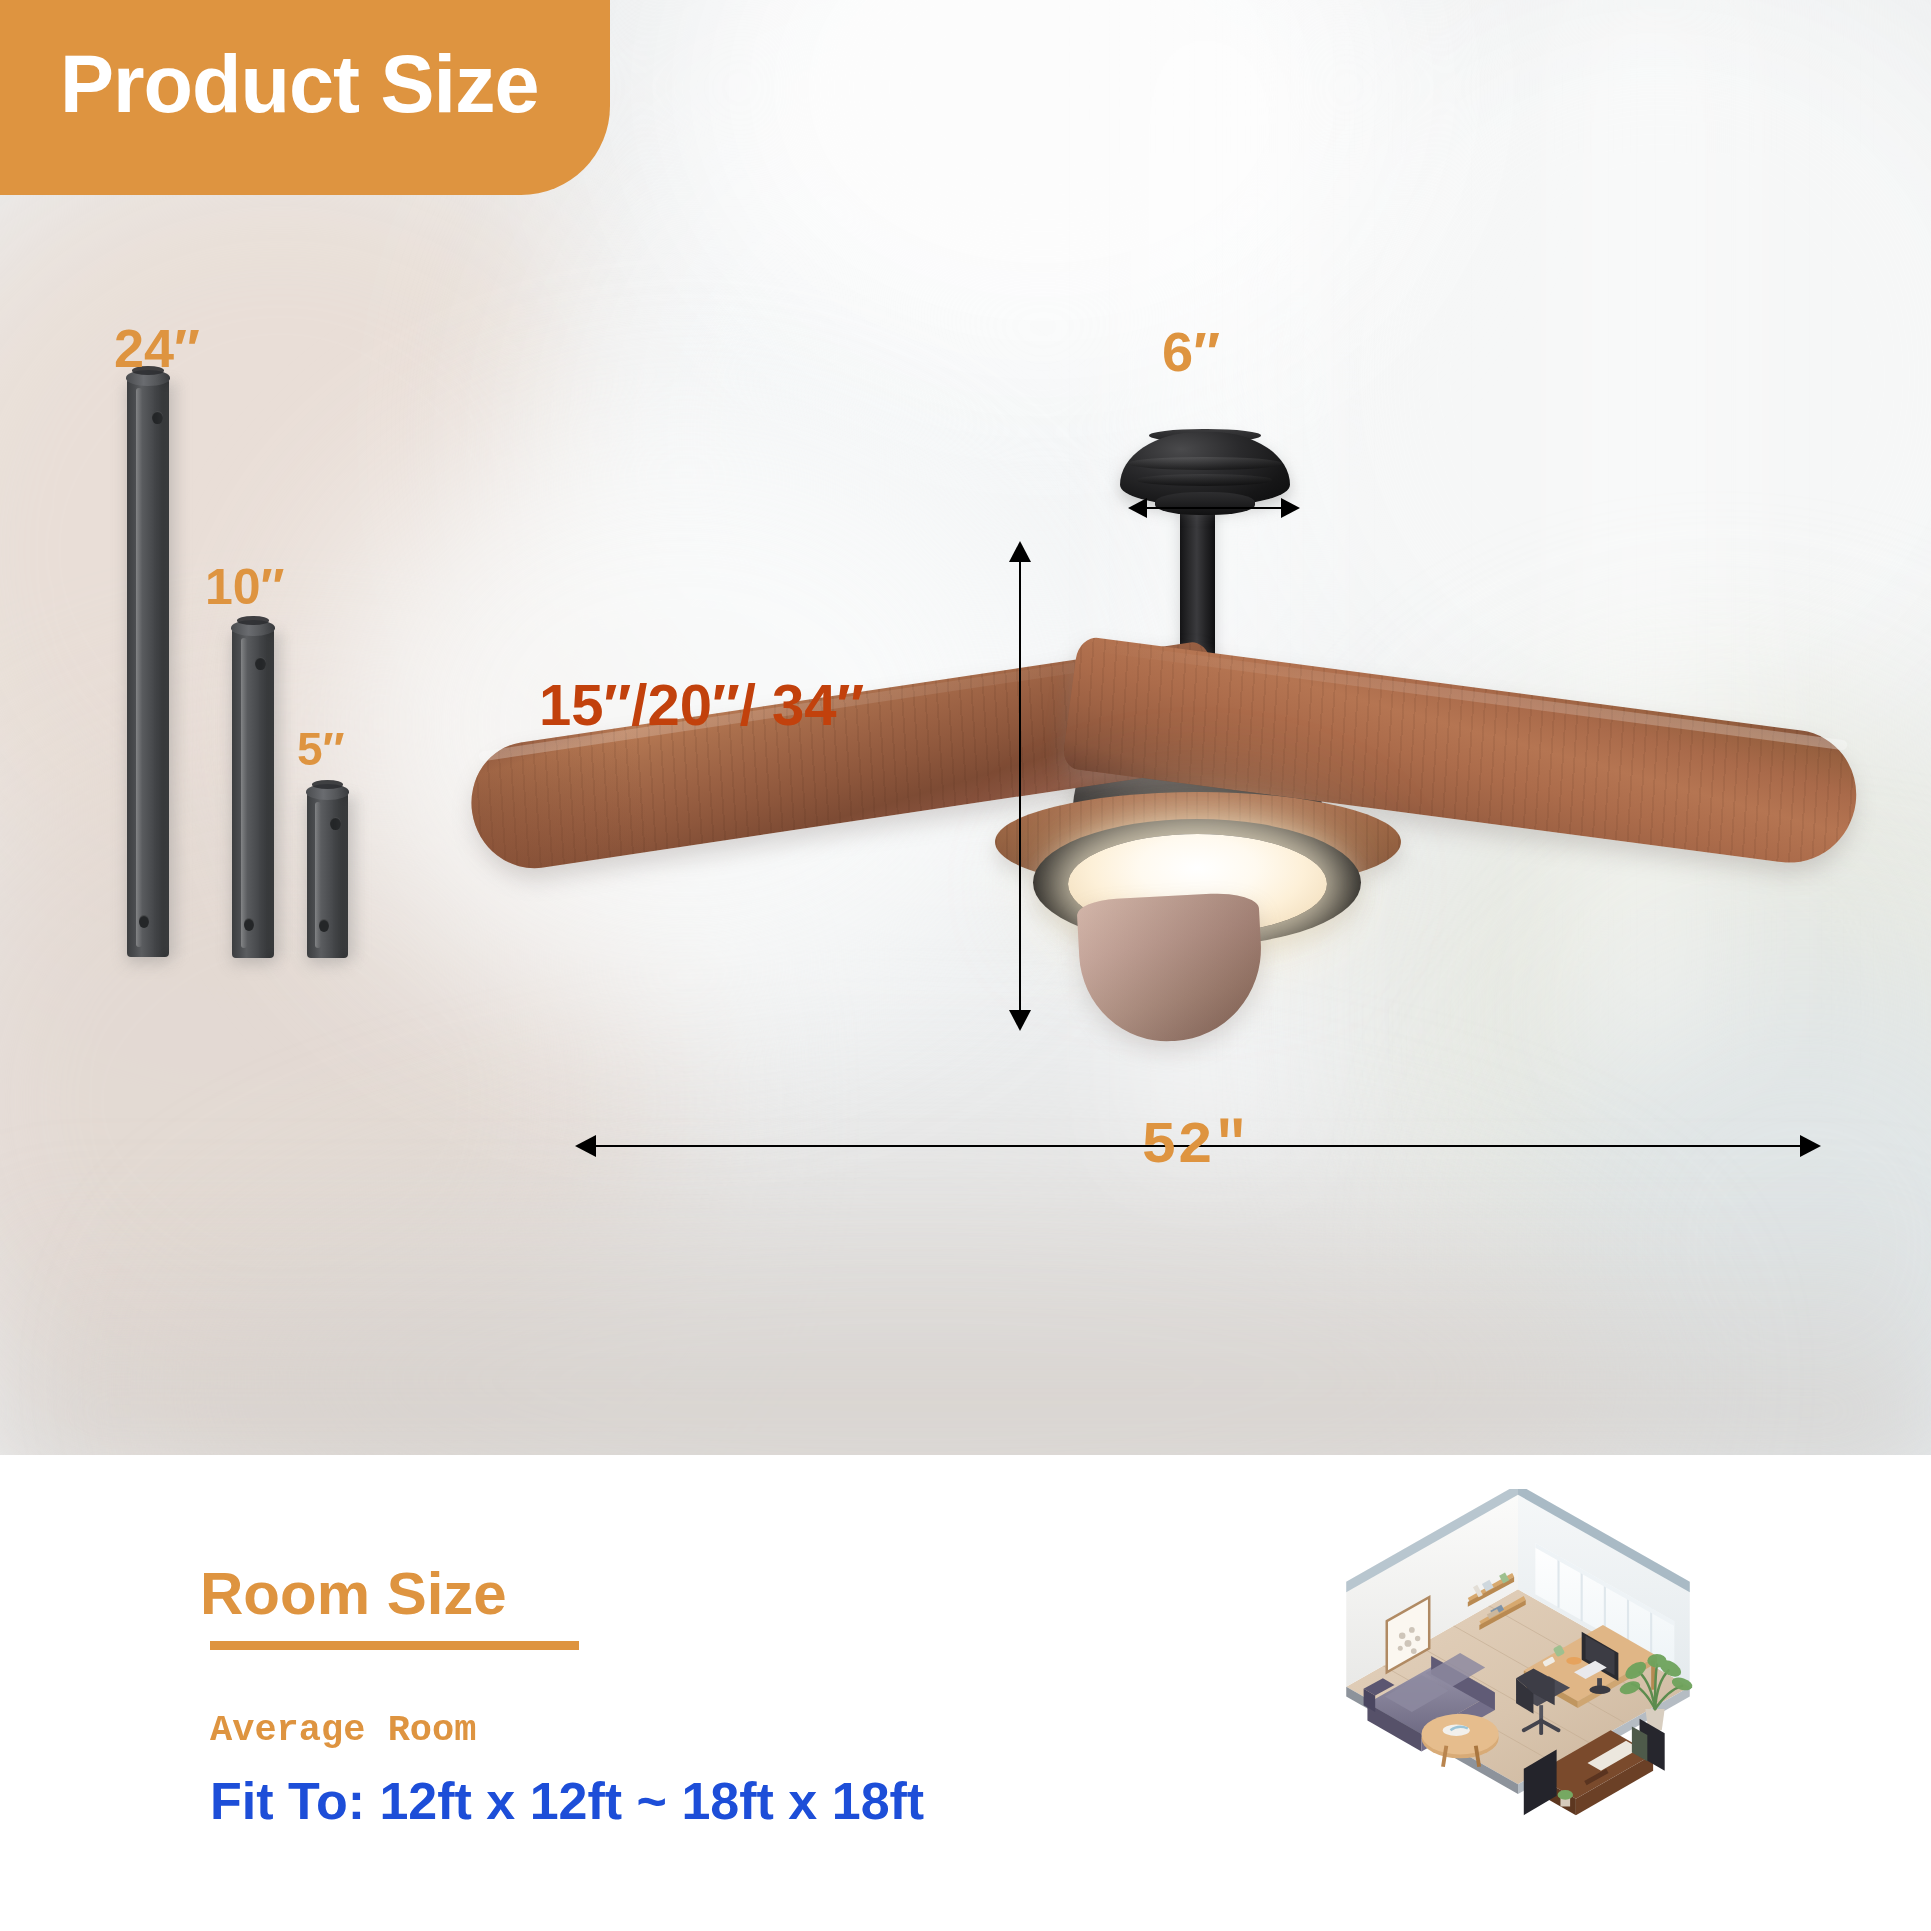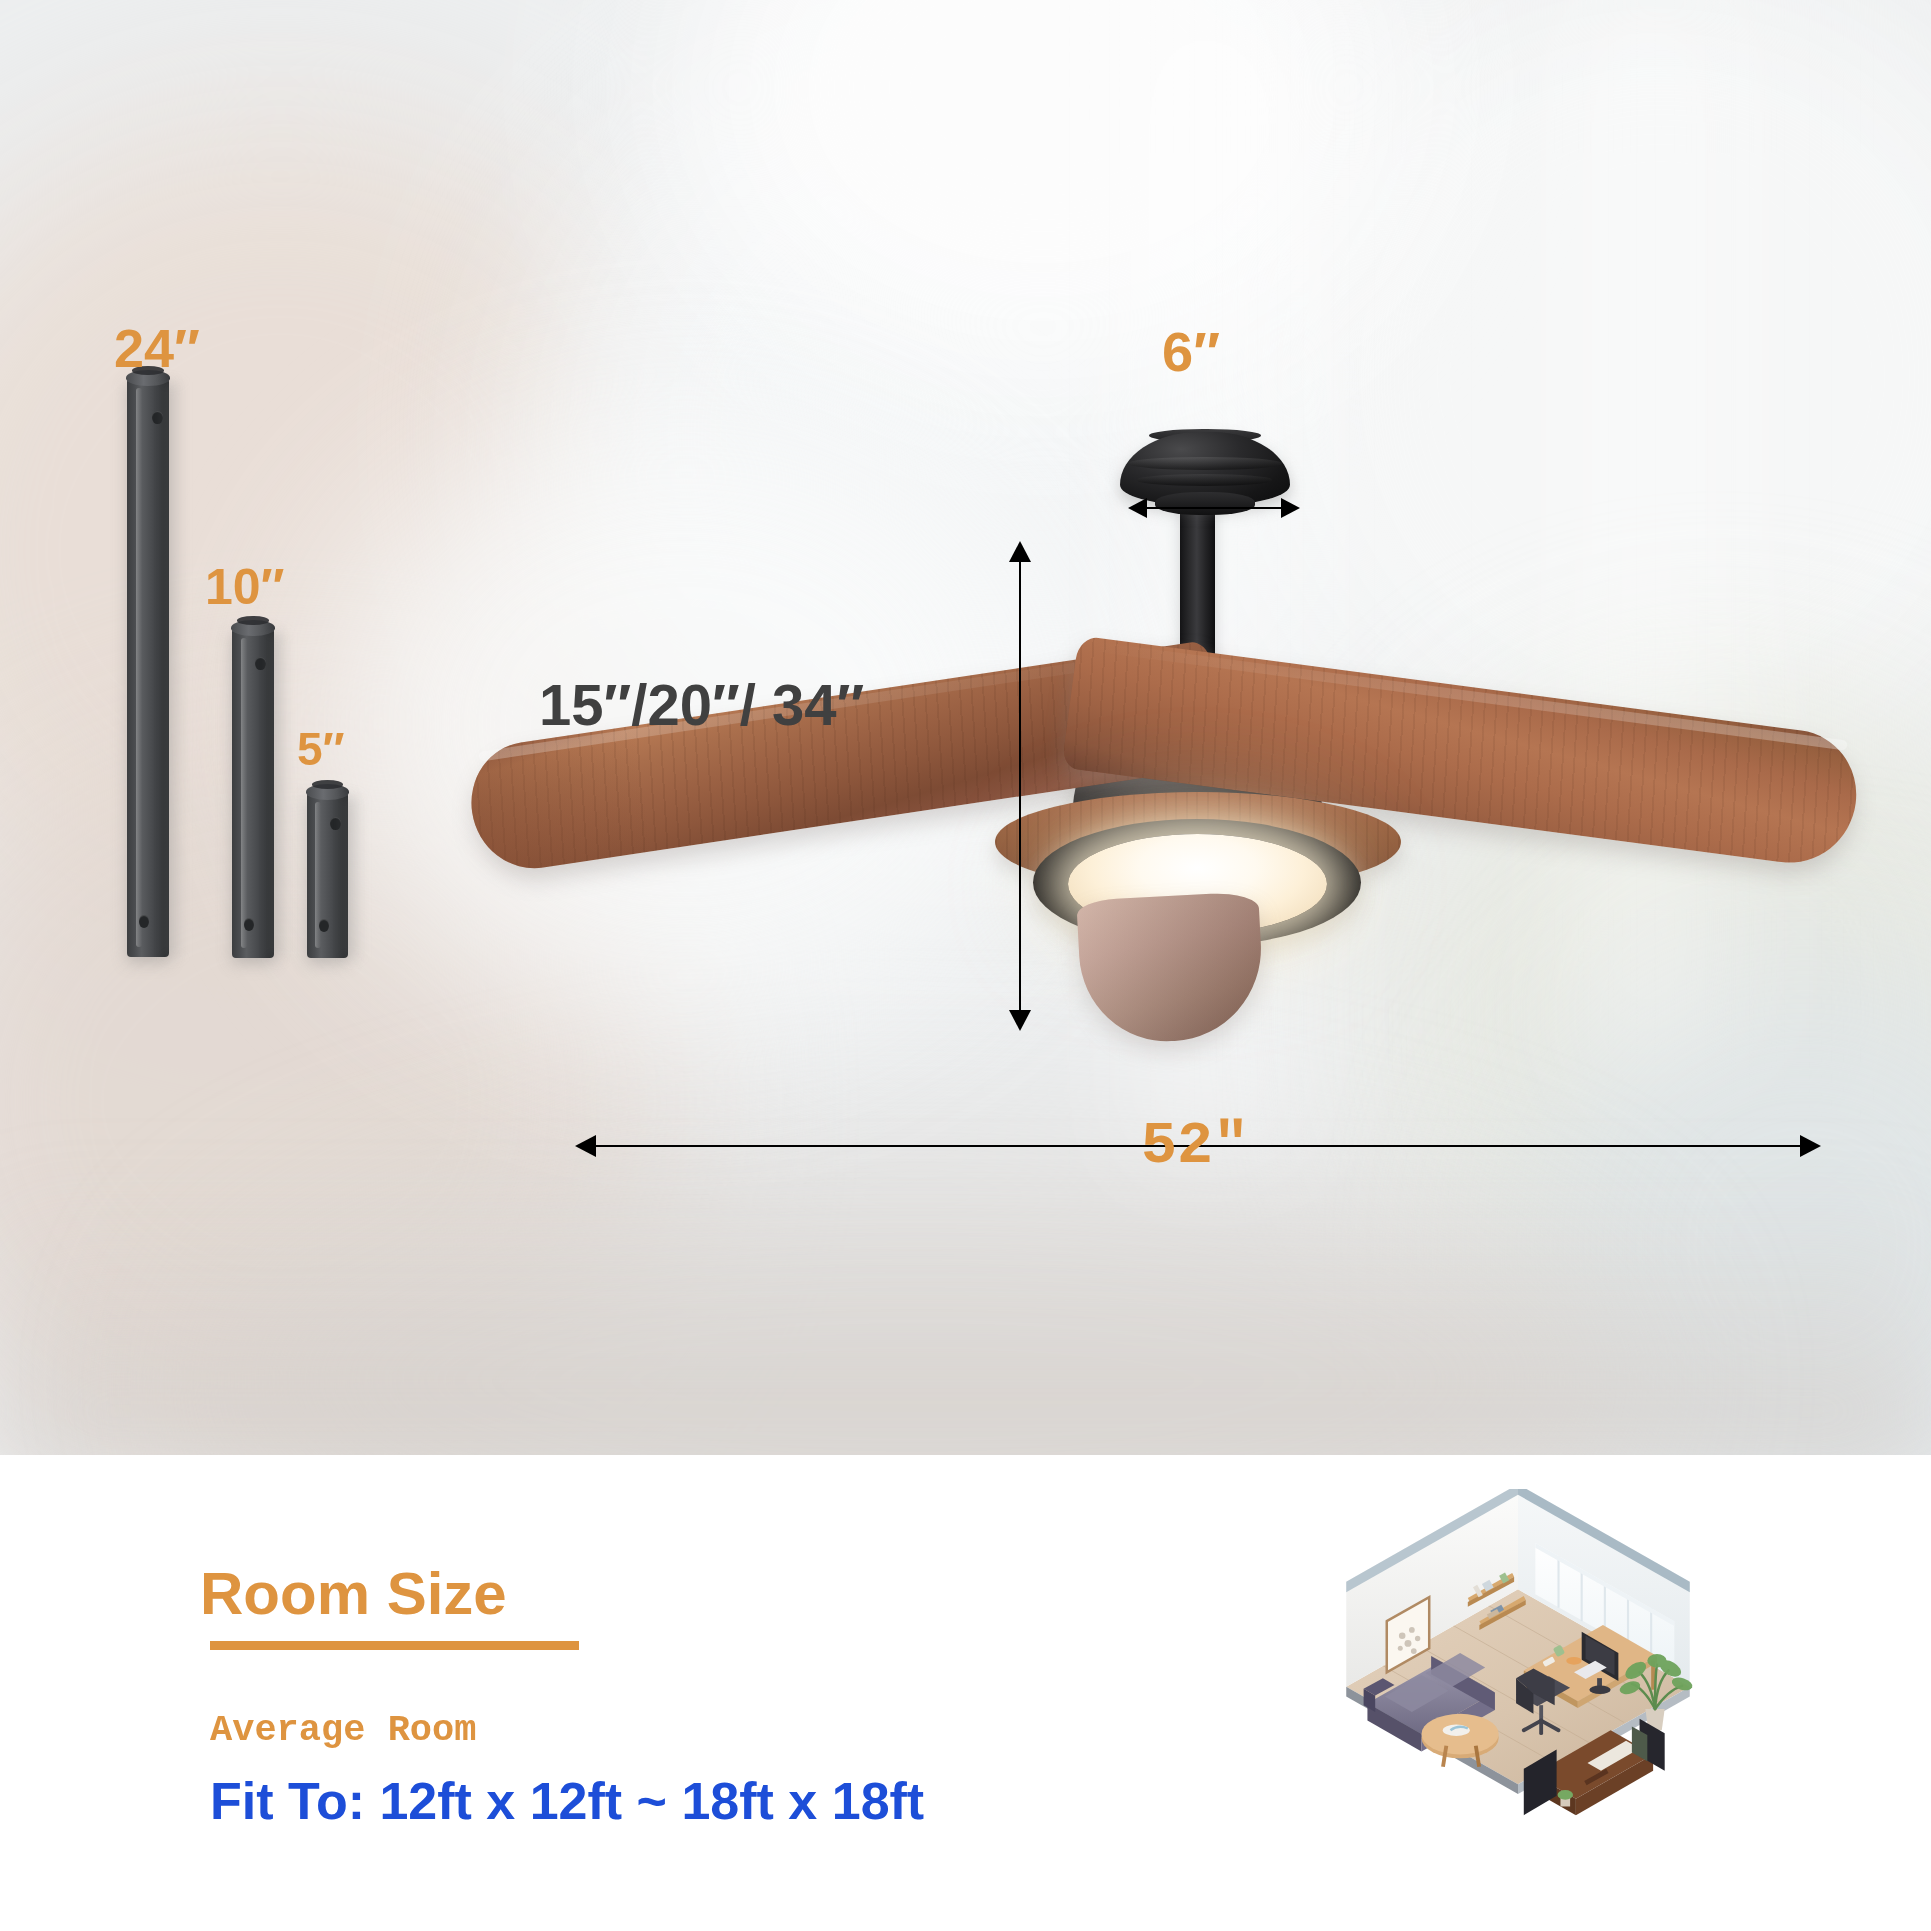--- a/index.html
+++ b/index.html
@@ -160,21 +160,21 @@
   
   .dim{position:absolute;z-index:28;}
   .dim .ln{position:absolute;background:#000;}
   .dim .ah{position:absolute;width:0;height:0;}
 
   
   #dim-vert{left:1004px;top:541px;width:33px;height:490px;}
   #dim-vert .ln{left:14.5px;top:12.6px;width:2.9px;height:465px;}
   #dim-vert .ah.up{left:4.8px;top:0;border-left:11.6px solid transparent;border-right:11.6px solid transparent;border-bottom:21px solid #000;}
   #dim-vert .ah.dn{left:4.8px;bottom:0;border-left:11.6px solid transparent;border-right:11.6px solid transparent;border-top:21px solid #000;}
-  #label-height{position:absolute;left:539px;top:676px;z-index:30;color:#404040;
+  #label-height{position:absolute;left:539px;top:676px;z-index:30;color:#c2410c;
     font-size:58px;font-weight:700;white-space:nowrap;line-height:1;
     font-family:"Liberation Sans",sans-serif;}
 
   
   #dim-six{left:1128px;top:494px;width:172px;height:29px;}
   #dim-six .ln{left:12.6px;top:12.6px;width:147px;height:2.9px;}
   #dim-six .ah.lt{left:0;top:3.9px;border-top:10.6px solid transparent;border-bottom:10.6px solid transparent;border-right:19.3px solid #000;}
   #dim-six .ah.rt{right:0;top:3.9px;border-top:10.6px solid transparent;border-bottom:10.6px solid transparent;border-left:19.3px solid #000;}
   #label-six{position:absolute;left:1162px;top:324px;z-index:30;color:#de9440;
     font-size:56px;font-weight:700;line-height:1;font-family:"Liberation Sans",sans-serif;}
@@ -215,20 +215,23 @@
     <div class="bgwash" id="bg-green-right"></div>
     <div class="bgwash" id="bg-blue-right"></div>
     <div class="bgwash" id="bg-shadow-bottom"></div>
     <div class="bgwash" id="bg-hi-top"></div>
     <div class="bgwash" id="bg-hi-center"></div>
     <div id="bg-pane-a"></div>
     <div id="bg-pane-b"></div>
     <div id="bg-floorline"></div>
   </div>
 
+  <div id="header-tab">
+    <div id="header-title">Product Size</div>
+  </div>
 
   <div class="rod" id="rod-24">
     <div class="body"></div>
     <div class="hi" style="left:8.7px"></div>
     <div class="cap">
         <div class="cap-in"></div>
       </div>
     <div class="hole" style="left:25px;top:33px"></div>
     <div class="hole" style="left:11.6px;top:537px"></div>
     <div class="shadow"></div>

